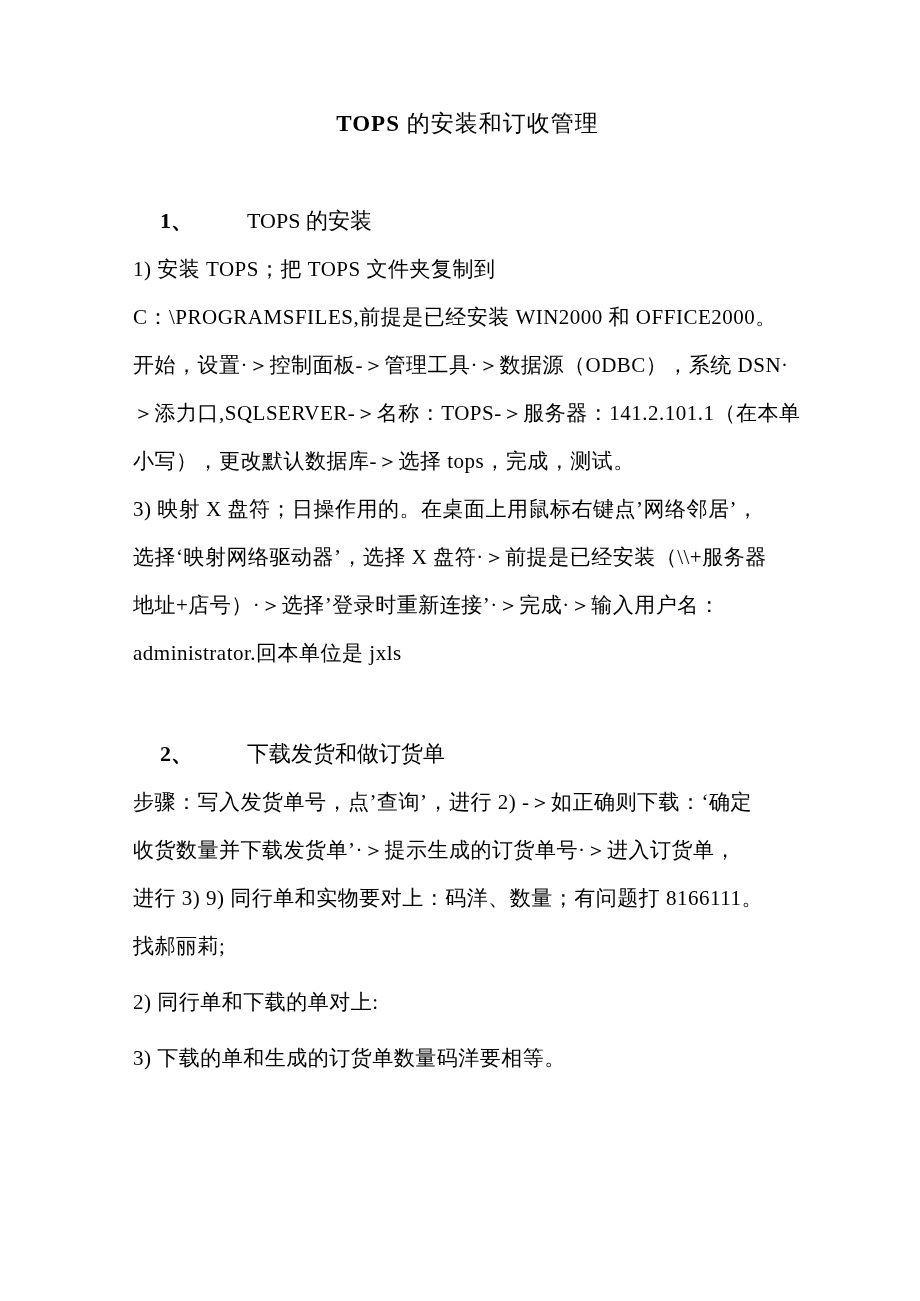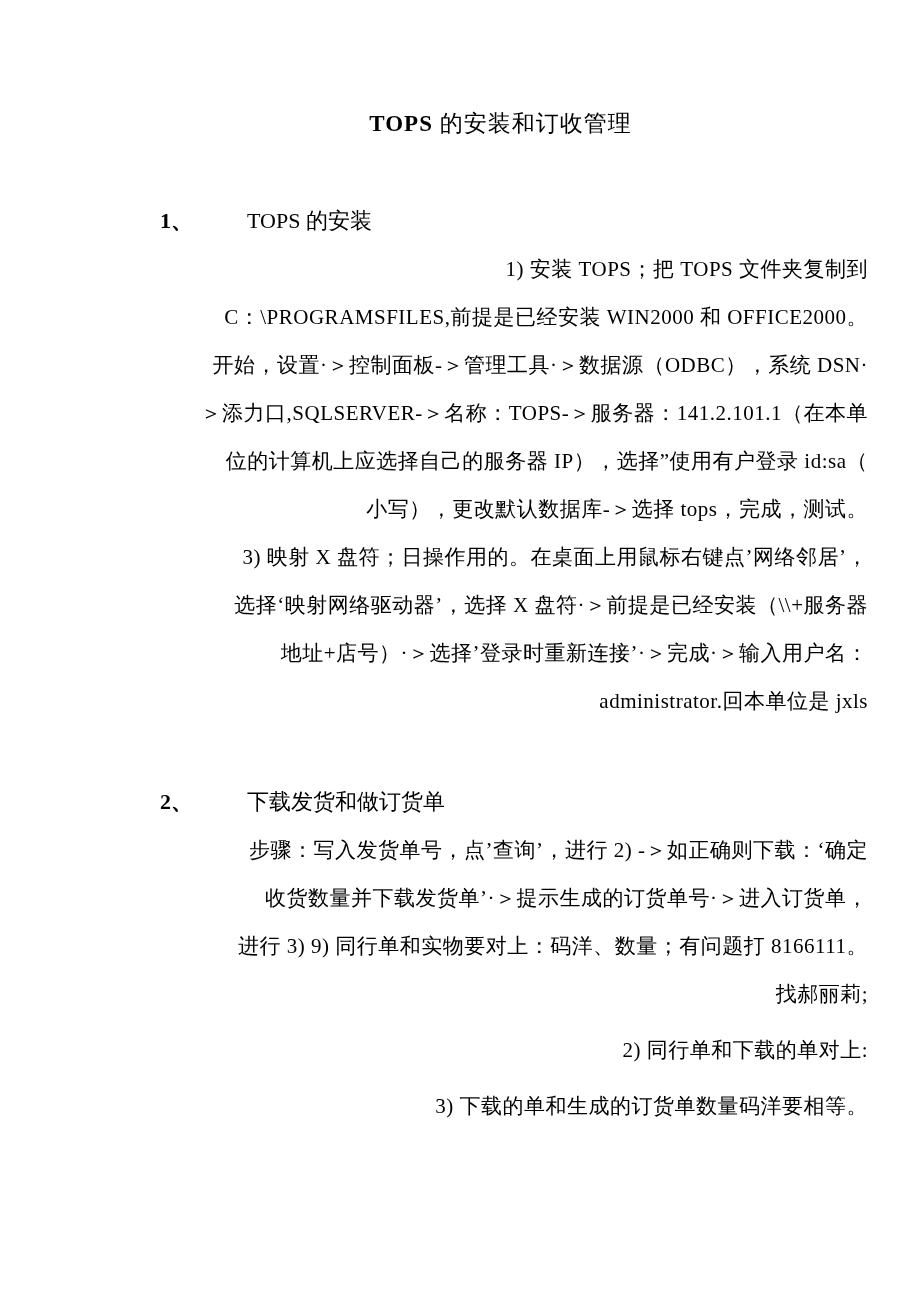--- a/index.html
+++ b/index.html
@@ -11,21 +11,21 @@
     position: relative;
     width: 920px;
     height: 1301px;
     background: #ffffff;
     overflow: hidden;
     color: #000000;
     font-family: "Liberation Serif", "DejaVu Serif", serif;
   }
   .content {
     box-sizing: border-box;
-    padding: 104px 52px 0 133px;
+    padding: 104px 118px 0 133px;
   }
   .title {
     margin: 0;
     height: 40px;
     line-height: 40px;
     font-size: 23px;
     font-weight: normal;
     text-align: center;
     letter-spacing: 1px;
     white-space: nowrap;
@@ -45,41 +45,39 @@
     display: inline-block;
     width: 87px;
     font-weight: bold;
   }
   .line {
     height: 48px;
     line-height: 48px;
     font-size: 21px;
     letter-spacing: 0.5px;
     white-space: nowrap;
-    text-align: right;
   }
   .mt-sm {
     margin-top: 8px;
   }
 </style>
 </head>
 <body>
 
 <div class="page">
   <div class="content">
 
     <h1 class="title"><span class="b">TOPS</span><span> 的安装和订收管理</span></h1>
 
     <div class="heading"><span class="num">1、</span><span>TOPS 的安装</span></div>
 
     <div class="line">1) 安装 TOPS；把 TOPS 文件夹复制到</div>
     <div class="line">C：\PROGRAMSFILES,前提是已经安装 WIN2000 和 OFFICE2000。</div>
     <div class="line">开始，设置·＞控制面板-＞管理工具·＞数据源（ODBC），系统 DSN·</div>
     <div class="line">＞添力口,SQLSERVER-＞名称：TOPS-＞服务器：141.2.101.1（在本单</div>
-    <div class="line">位的计算机上应选择自己的服务器 IP），选择”使用有户登录 id:sa（</div>
     <div class="line">小写），更改默认数据库-＞选择 tops，完成，测试。</div>
     <div class="line">3) 映射 X 盘符；日操作用的。在桌面上用鼠标右键点’网络邻居’，</div>
     <div class="line">选择‘映射网络驱动器’，选择 X 盘符·＞前提是已经安装（\\+服务器</div>
     <div class="line">地址+店号）·＞选择’登录时重新连接’·＞完成·＞输入用户名：</div>
     <div class="line">administrator.回本单位是 jxls</div>
 
     <div class="heading"><span class="num">2、</span><span>下载发货和做订货单</span></div>
 
     <div class="line">步骤：写入发货单号，点’查询’，进行 2) -＞如正确则下载：‘确定</div>
     <div class="line">收货数量并下载发货单’·＞提示生成的订货单号·＞进入订货单，</div>

